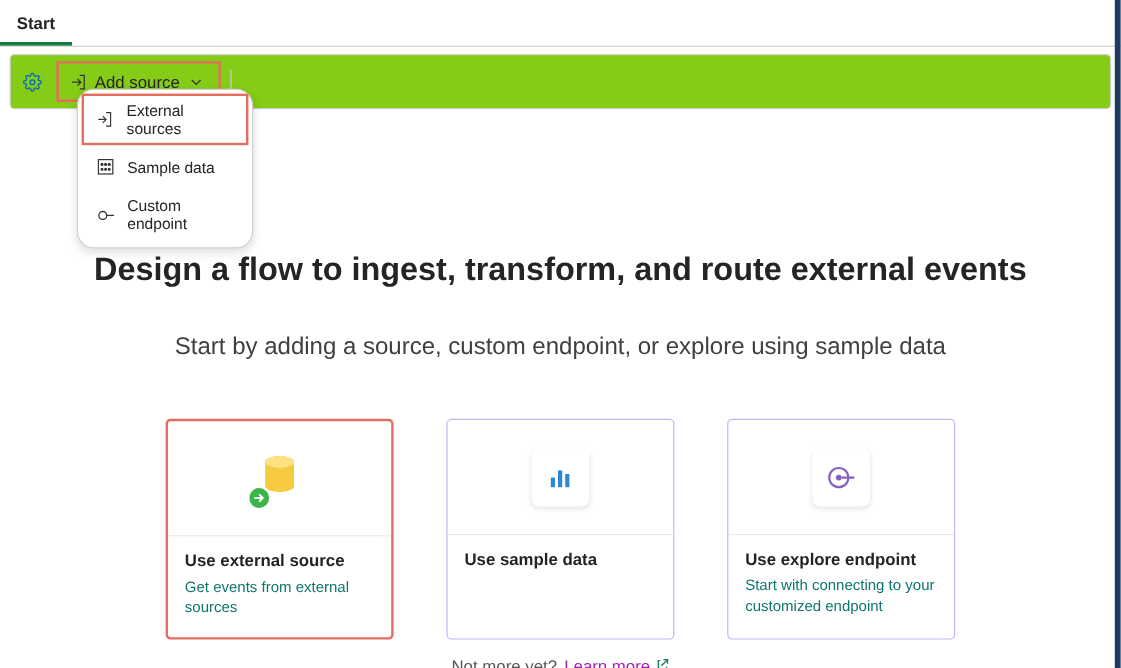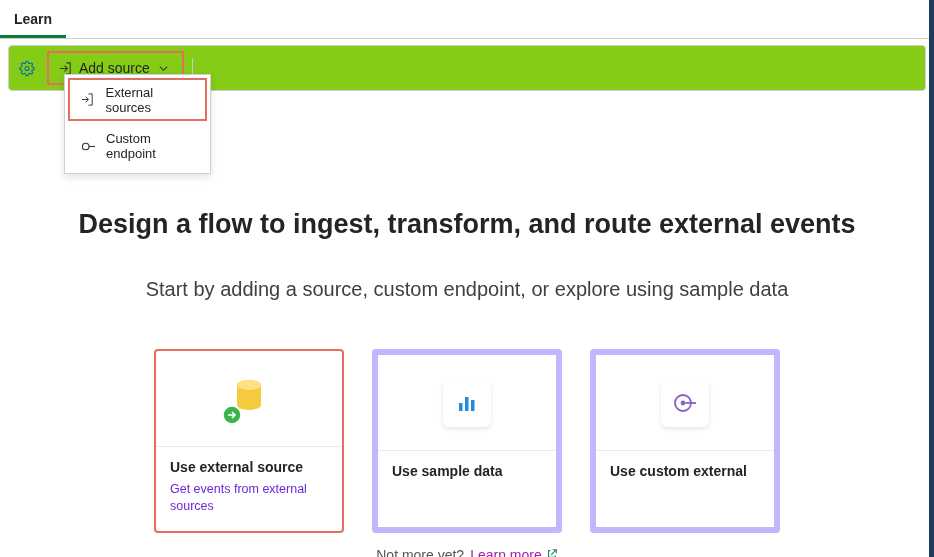--- a/index.html
+++ b/index.html
@@ -77,21 +77,21 @@
       margin-left: 8px;
     }
     .dropdown {
       position: absolute;
       left: 64px;
       top: 74px;
       width: 147px;
       background: #fff;
       border: 1px solid #d0d0d0;
       box-shadow: 0 3px 8px rgba(0,0,0,.12);
-      border-radius: 0;
+      border-radius: 14px;
       padding: 2px 0;
       z-index: 10;
     }
     .dropdown-item {
       display: flex;
       align-items: center;
       gap: 10px;
       padding: 7px 12px;
       cursor: pointer;
       font-size: 13px;
@@ -124,25 +124,25 @@
       margin-bottom: 38px;
     }
     .subhead {
       font-size: 20px;
       color: #404040;
       margin-bottom: 48px;
     }
     .cards {
       display: flex;
       justify-content: center;
-      gap: 28px;
+      gap: 44px;
     }
     .card {
       width: 190px;
-      border: 6px solid #c4b5fd;
+      border: 1px solid #c4b5fd;
       border-radius: 4px;
       background: #fff;
       text-align: left;
       cursor: pointer;
       overflow: hidden;
     }
     .card.highlighted {
       border: 2.5px solid #e46d5f;
     }
     .card-icon-area {
@@ -155,21 +155,21 @@
     .card-body {
       padding: 12px 14px 16px;
     }
     .card-title {
       font-weight: 600;
       font-size: 14px;
       margin-bottom: 6px;
     }
     .card-desc {
       font-size: 12.5px;
-      color: #6d28d9;
+      color: #0f766e;
       line-height: 1.35;
     }
     .footer-row {
       display: flex;
       justify-content: center;
       gap: 6px;
       margin-top: 14px;
       font-size: 14px;
       color: #555;
     }
@@ -190,21 +190,21 @@
       justify-content: center;
       box-shadow: 0 2px 4px rgba(0,0,0,.1);
       position: relative;
     }
   </style>
 </head>
 <body>
 
 <div class="tabs-bar">
   <div class="tab active">
-    <span>Learn</span>
+    <span>Start</span>
   </div>
 </div>
 
 <div class="toolbar-wrapper">
   <div class="toolbar">
     <div class="gear-btn">
       <span class="icon-box">
         <svg width="17" height="17" viewBox="0 0 24 24" fill="none" stroke="#0067b8" stroke-width="1.6">
           <circle cx="12" cy="12" r="3"></circle>
           <path d="M19.4 15a1.7 1.7 0 0 0 .34 1.87l.06.06a2 2 0 1 1-2.83 2.83l-.06-.06a1.7 1.7 0 0 0-1.87-.34 1.7 1.7 0 0 0-1 1.56V21a2 2 0 1 1-4 0v-.09a1.7 1.7 0 0 0-1.11-1.56 1.7 1.7 0 0 0-1.87.34l-.06.06a2 2 0 1 1-2.83-2.83l.06-.06a1.7 1.7 0 0 0 .34-1.87 1.7 1.7 0 0 0-1.56-1H3a2 2 0 1 1 0-4h.09a1.7 1.7 0 0 0 1.56-1.11 1.7 1.7 0 0 0-.34-1.87l-.06-.06a2 2 0 1 1 2.83-2.83l.06.06a1.7 1.7 0 0 0 1.87.34H9a1.7 1.7 0 0 0 1-1.56V3a2 2 0 1 1 4 0v.09a1.7 1.7 0 0 0 1 1.56 1.7 1.7 0 0 0 1.87-.34l.06-.06a2 2 0 1 1 2.83 2.83l-.06.06a1.7 1.7 0 0 0-.34 1.87V9a1.7 1.7 0 0 0 1.56 1H21a2 2 0 1 1 0 4h-.09a1.7 1.7 0 0 0-1.56 1z"></path>
@@ -239,20 +239,36 @@
           <path d="M9 2 H13 V14 H9"></path>
           <path d="M2 8 H9 M6 5 L9 8 L6 11"></path>
         </svg>
       </span>
       <span>External sources</span>
     </div>
   </div>
   <div class="dropdown-item-wrap">
     <div class="dropdown-item">
       <span class="icon-box">
+        <svg width="14" height="14" viewBox="0 0 14 14" fill="none" stroke="#333" stroke-width="1">
+          <rect x="1" y="1" width="12" height="12"></rect>
+          <circle cx="4" cy="5" r="0.8" fill="#333"></circle>
+          <circle cx="7" cy="5" r="0.8" fill="#333"></circle>
+          <circle cx="10" cy="5" r="0.8" fill="#333"></circle>
+          <circle cx="4" cy="9" r="0.8" fill="#333"></circle>
+          <circle cx="7" cy="9" r="0.8" fill="#333"></circle>
+          <circle cx="10" cy="9" r="0.8" fill="#333"></circle>
+        </svg>
+      </span>
+      <span>Sample data</span>
+    </div>
+  </div>
+  <div class="dropdown-item-wrap">
+    <div class="dropdown-item">
+      <span class="icon-box">
         <svg width="15" height="15" viewBox="0 0 16 16" fill="none" stroke="#333" stroke-width="1.2">
           <circle cx="5" cy="8" r="3.5"></circle>
           <path d="M8.5 8 H15"></path>
         </svg>
       </span>
       <span>Custom endpoint</span>
     </div>
   </div>
 </div>
 
@@ -301,21 +317,22 @@
       <div class="card-icon-area">
         <div class="big-tile">
           <svg width="26" height="26" viewBox="0 0 26 26">
             <circle cx="11" cy="13" r="8" fill="none" stroke="#8661c5" stroke-width="1.8"></circle>
             <circle cx="11" cy="13" r="2.4" fill="#8661c5"></circle>
             <path d="M13.4 13 H24" stroke="#8661c5" stroke-width="1.8"></path>
           </svg>
         </div>
       </div>
       <div class="card-body">
-        <div class="card-title">Use custom external</div>
+        <div class="card-title">Use explore endpoint</div>
+        <div class="card-desc">Start with connecting to your customized endpoint</div>
       </div>
     </div>
 
   </div>
 
   <div class="footer-row">
     <span>Not more yet?</span>
     <span class="learn-more">
       <span>Learn more</span>
       <span>

